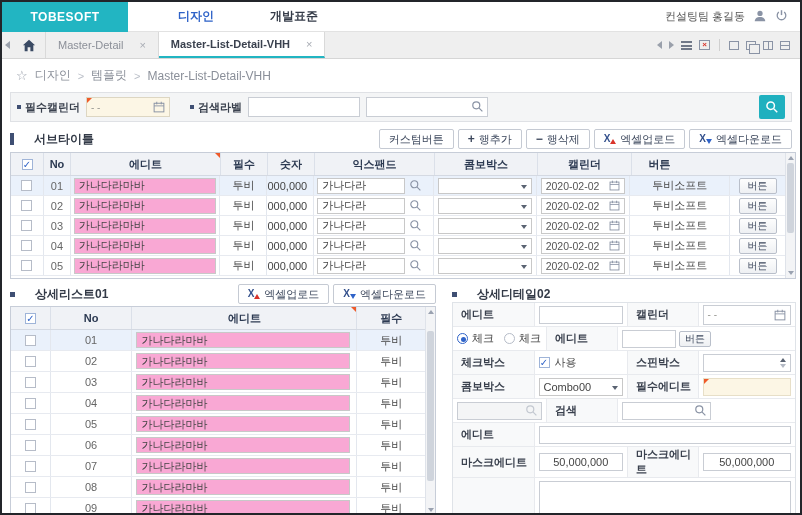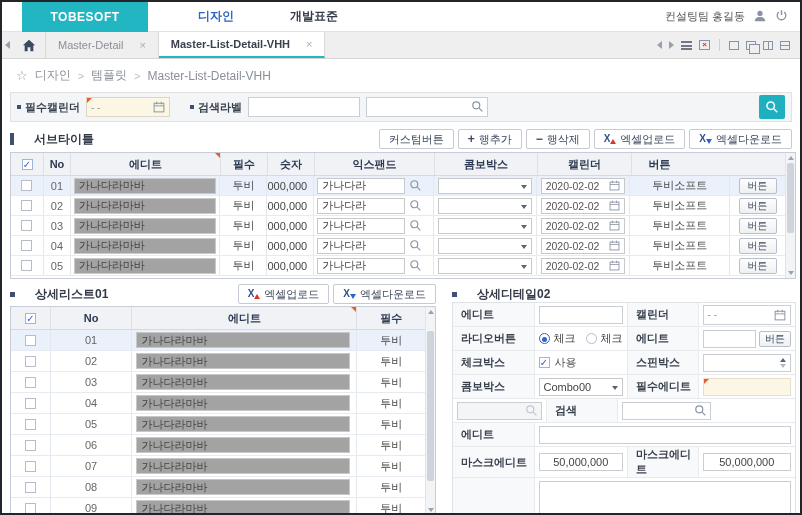--- a/index.html
+++ b/index.html
@@ -1,21 +1,21 @@
 <!DOCTYPE html>
 <html><head>
 <meta charset="utf-8">
 <style>
   * { margin:0; padding:0; box-sizing:border-box; }
   html,body { font-family:"Liberation Sans","DejaVu Sans",sans-serif; background:#fff; }
   .page { position:relative; width:802px; height:515px; border:2px solid #23252a; background:#fff; overflow:hidden; }
 
   
   .top-header { position:absolute; top:0; left:0; right:0; height:30px; background:#fff; border-bottom:1px solid #e2e2e2; display:flex; align-items:center; }
-  .logo { width:126px; height:30px; margin-left:20px; background:#22b5c2; color:#fff; font-weight:bold; font-size:12px; letter-spacing:.5px; display:flex; align-items:center; justify-content:center; }
+  .logo { width:126px; height:30px; margin-left:0; background:#22b5c2; color:#fff; font-weight:bold; font-size:12px; letter-spacing:.5px; display:flex; align-items:center; justify-content:center; }
   .gnb { display:flex; height:30px; margin-left:22px; }
   .gnb-item { padding:0 28px; display:flex; align-items:center; font-size:12px; font-weight:bold; color:#333a47; cursor:pointer; }
   .gnb-item.active { color:#2f63c8; }
   .user-area { margin-left:auto; display:flex; align-items:center; gap:8px; padding-right:12px; font-size:11px; color:#555; }
 
   
   .tab-bar { position:absolute; top:30px; left:0; right:0; height:27px; background:#efefef; border-bottom:1px solid #d6d6d6; display:flex; align-items:stretch; }
   .tab-nav-l { width:10px; display:flex; align-items:center; justify-content:center; }
   .tri-l { width:0; height:0; border-top:4px solid transparent; border-bottom:4px solid transparent; border-right:5px solid #9aa0ab; }
   .tri-r { width:0; height:0; border-top:4px solid transparent; border-bottom:4px solid transparent; border-left:5px solid #9aa0ab; }
@@ -71,21 +71,21 @@
   .ghead .gc { font-size:11px; font-weight:bold; color:#2c3a52; }
   .grow { height:20px; border-bottom:1px solid #e7eaf0; background:#fff; }
   .grow.sel { background:#eaf1fb; }
   .gc { position:relative; display:flex; align-items:center; justify-content:center; border-right:1px solid #e3e7ee; font-size:11px; color:#444; overflow:hidden; }
   .ghead .gc { border-right:1px solid #dbe0e9; }
   .c-chk{width:33px;} .c-no{width:27px;color:#666;} .c-edit{width:150px;} .c-req{width:47px;} .c-num{width:47px;justify-content:flex-end;padding-right:6px;}
   .c-exp{width:120px;justify-content:flex-start;padding-left:3px;gap:4px;} .c-combo{width:103px;} .c-cal{width:94px;} .c-center{width:100px;} .c-btn{width:55px;}
   .l-chk{width:40px;} .l-no{width:82px;color:#666;} .l-edit{width:226px;justify-content:flex-start;padding-left:4px;} .l-req{width:68px;}
   .cb { width:11px; height:11px; border:1px solid #b6bcc8; background:#fff; display:inline-block; }
   .cb.checked { color:#2f63c8; font-size:10px; line-height:9px; text-align:center; border-color:#9fb4d8; }
-  .cell-input { width:calc(100% - 6px); height:16px; border:1px solid #c8c8c8; background:#a3a3a3; font-size:11px; color:#444; padding:0 4px; font-family:inherit; }
+  .cell-input { width:calc(100% - 6px); height:16px; border:1px solid #c8c8c8; background:#f9a8d4; font-size:11px; color:#444; padding:0 4px; font-family:inherit; }
   .exp-input { width:88px; height:16px; border:1px solid #c8c8c8; background:#fff; font-size:11px; color:#444; padding:0 4px; font-family:inherit; }
   .combo { position:relative; width:calc(100% - 8px); height:16px; border:1px solid #c8c8c8; background:#fff; display:flex; align-items:center; padding:0 4px; font-size:11px; color:#444; }
   .combo .chev { position:absolute; right:4px; top:6px; width:0; height:0; border-left:3.5px solid transparent; border-right:3.5px solid transparent; border-top:4px solid #5a6372; }
   .cal-box { position:relative; width:calc(100% - 8px); height:16px; border:1px solid #c8c8c8; background:#fff; display:flex; align-items:center; justify-content:space-between; padding:0 4px; font-size:10.5px; color:#555; }
   .mini-btn { height:16px; min-width:38px; background:linear-gradient(#fdfdfd,#eef0f3); border:1px solid #b9bfca; border-radius:2px; font-size:10px; color:#3c475c; font-family:inherit; cursor:pointer; }
   .vscroll { width:10px; background:#f3f4f6; border-left:1px solid #dfe3ea; position:relative; }
   .vscroll .thumb { position:absolute; left:1px; right:1px; background:#cfd4dc; border-radius:2px; }
   .sc-arr { position:absolute; left:2px; width:0; height:0; border-left:3px solid transparent; border-right:3px solid transparent; }
   .sc-arr.up { top:3px; border-bottom:4px solid #9aa2b0; }
   .sc-arr.down { bottom:3px; border-top:4px solid #9aa2b0; }
@@ -620,21 +620,20 @@
               <rect x="1.5" y="3" width="13" height="11.5" fill="none" stroke="#8a93a5" stroke-width="1.3"></rect>
               <line x1="1.5" y1="6.5" x2="14.5" y2="6.5" stroke="#8a93a5" stroke-width="1.2"></line>
               <line x1="5" y1="1" x2="5" y2="4.5" stroke="#8a93a5" stroke-width="1.3"></line>
               <line x1="11" y1="1" x2="11" y2="4.5" stroke="#8a93a5" stroke-width="1.3"></line>
             </svg>
         </div>
       </div>
     </div>
 
     <div class="frow">
-      <div class="fl">라디오버튼</div>
       <div class="fv" style="gap:10px;">
         <span class="radio">
             <i class="rdot on"></i>
             <span>체크</span>
           </span>
         <span class="radio">
             <i class="rdot"></i>
             <span>체크</span>
           </span>
       </div>

